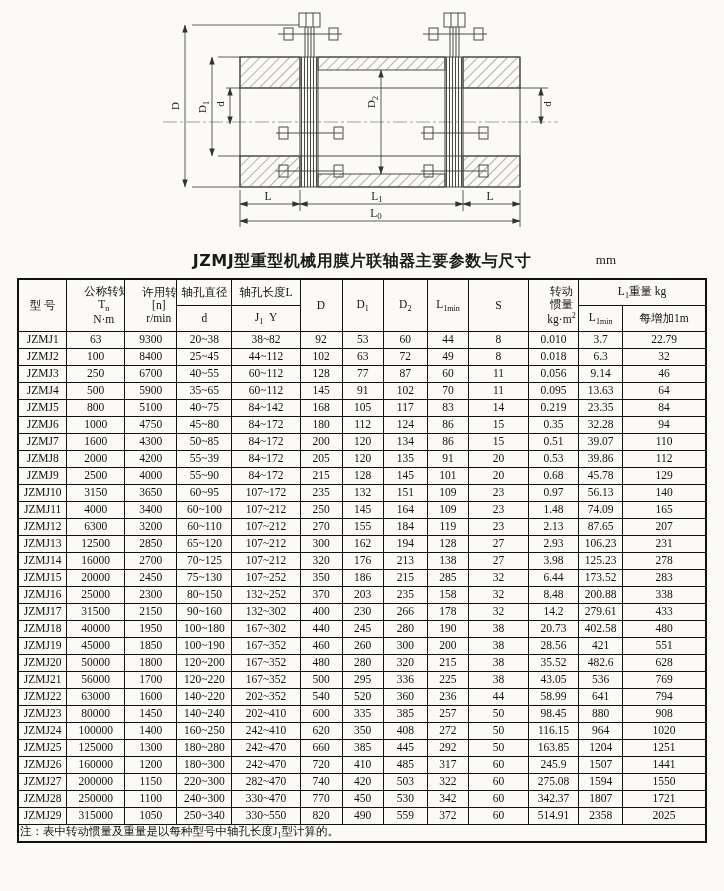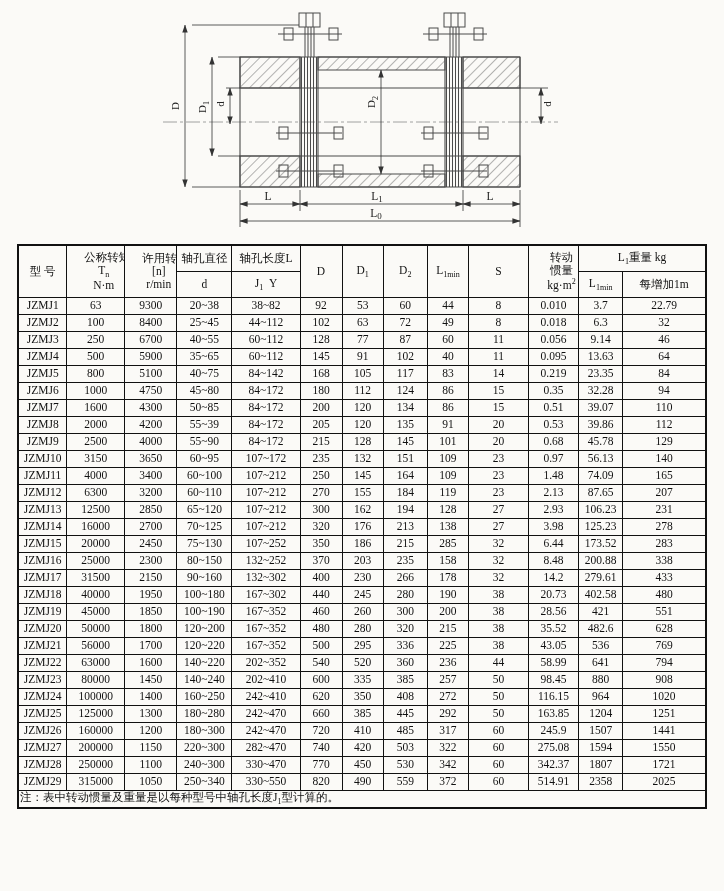--- a/index.html
+++ b/index.html
@@ -160,20 +160,24 @@
       <text font-size="11" transform="rotate(-90 224 104)" x="224" y="104" text-anchor="middle">d</text>
       <text font-size="11" transform="rotate(-90 375 102)" x="375" y="102" text-anchor="middle"><tspan>D</tspan><tspan font-size="8" dy="2.5">2</tspan></text>
       <text font-size="11" transform="rotate(-90 551 104)" x="551" y="104" text-anchor="middle">d</text>
       <text font-size="11.5" x="268" y="200" text-anchor="middle">L</text>
       <text font-size="11.5" x="377" y="200" text-anchor="middle"><tspan>L</tspan><tspan font-size="9" dy="2">1</tspan></text>
       <text font-size="11.5" x="490" y="200" text-anchor="middle">L</text>
       <text font-size="11.5" x="376" y="217" text-anchor="middle"><tspan>L</tspan><tspan font-size="9" dy="2">0</tspan></text>
     </svg>
   </div>
 
+  <div class="title-row">
+    <div class="doc-title">JZMJ型重型机械用膜片联轴器主要参数与尺寸</div>
+    <div class="unit-label">mm</div>
+  </div>
 
   <table class="spec">
     <colgroup>
       <col style="width:7.1%">
         <col style="width:8.4%">
         <col style="width:7.6%">
       <col style="width:8.0%">
         <col style="width:9.9%">
         <col style="width:6.1%">
       <col style="width:6.0%">
@@ -266,21 +270,21 @@
   </tr>
         <tr>
     <td>JZMJ4</td>
     <td>500</td>
     <td>5900</td>
     <td>35~65</td>
     <td>60~112</td>
     <td>145</td>
     <td>91</td>
     <td>102</td>
-    <td>40</td>
+    <td>70</td>
     <td>11</td>
     <td>0.095</td>
     <td>13.63</td>
     <td>64</td>
   </tr>
         <tr>
     <td>JZMJ5</td>
     <td>800</td>
     <td>5100</td>
     <td>40~75</td>

